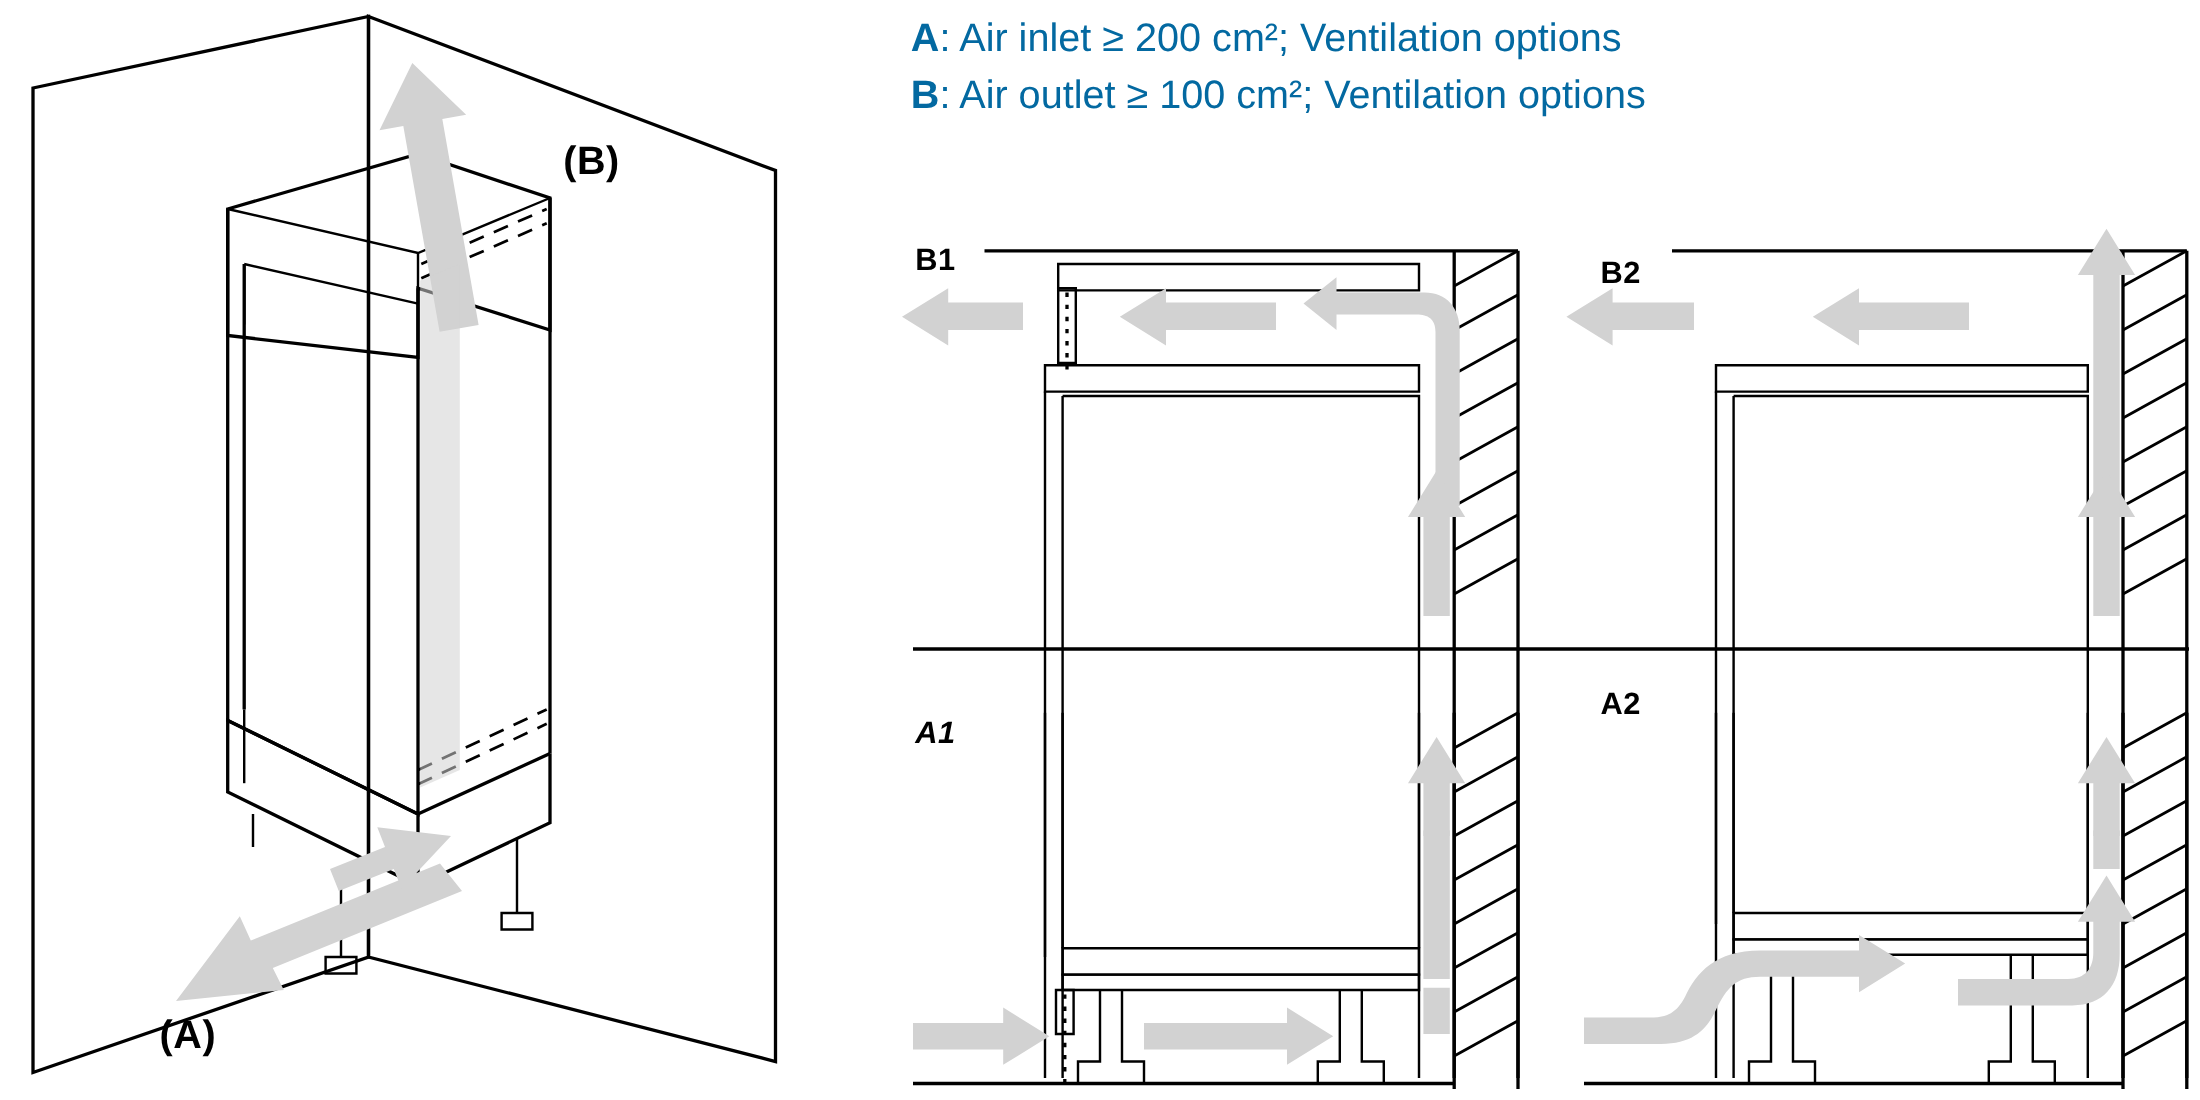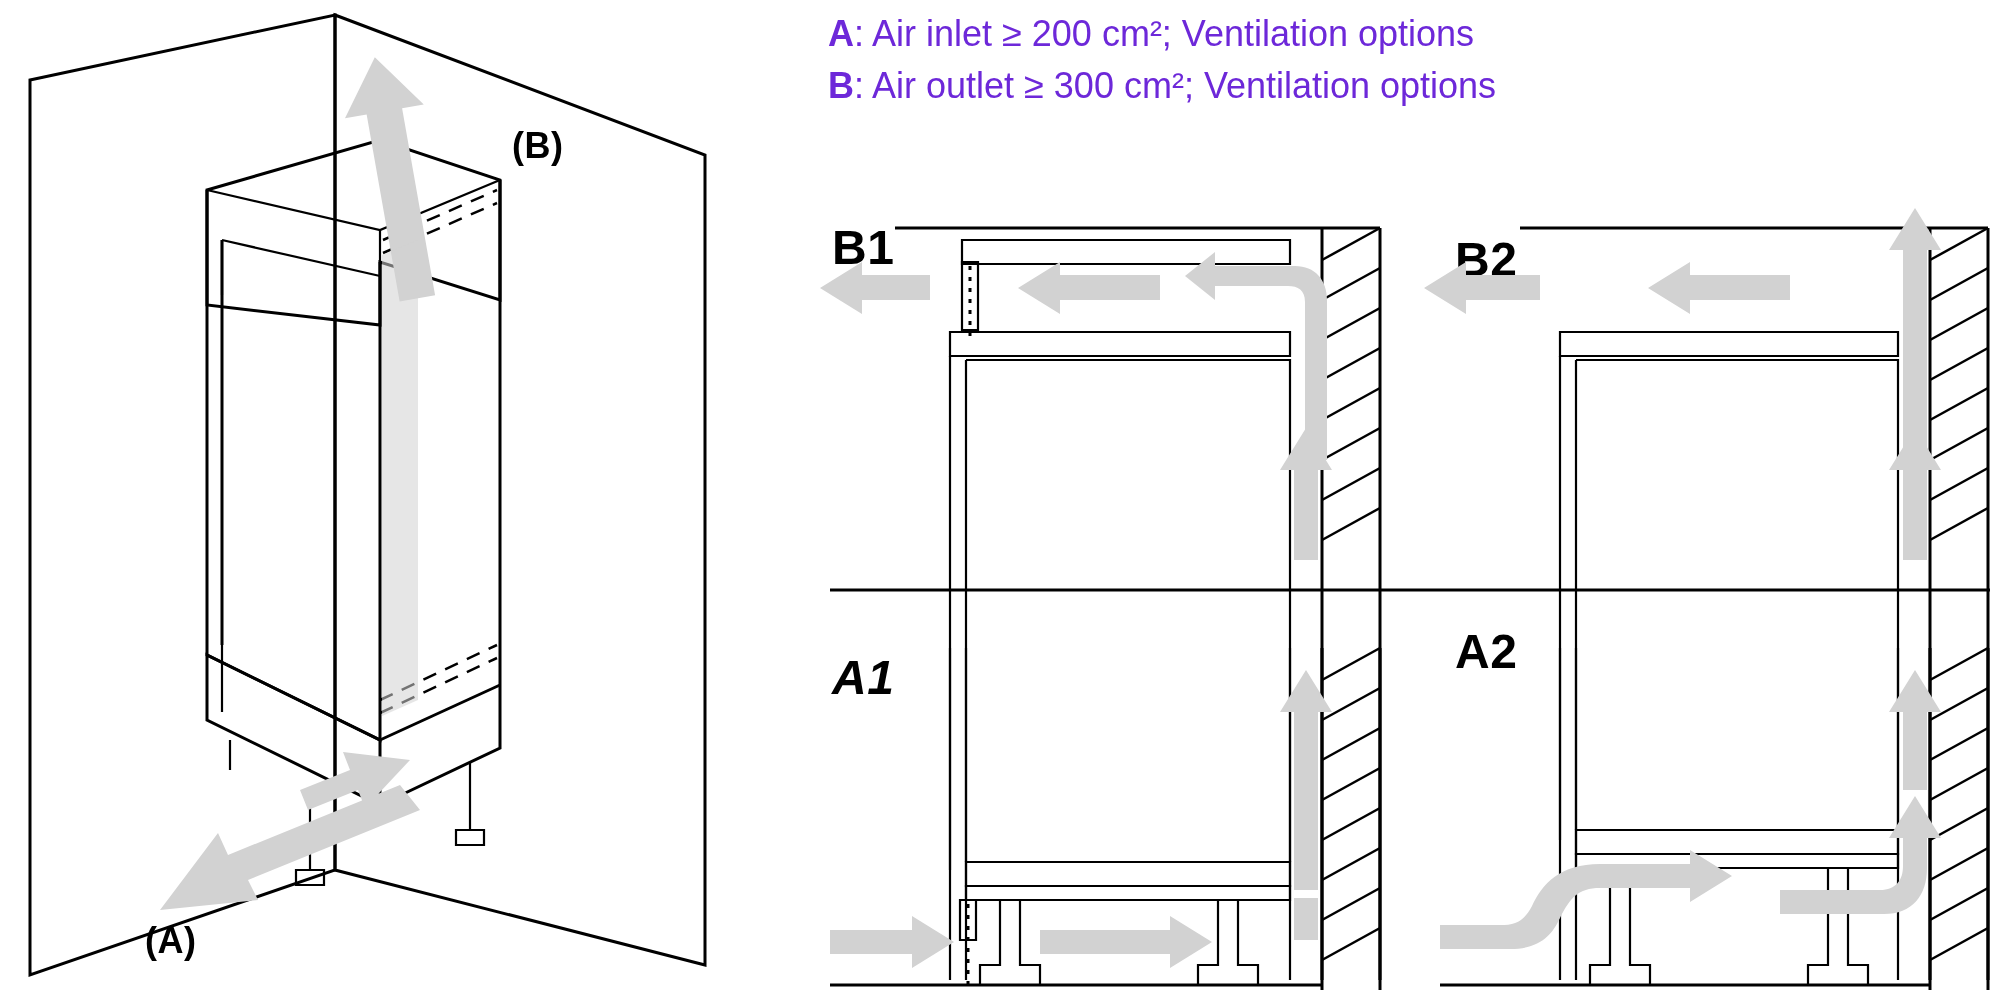--- a/index.html
+++ b/index.html
@@ -22,29 +22,29 @@
   }
   .legend {
     position: absolute;
     left: 828px;
     top: 8px;
     width: 1100px;
   }
   .legend-line {
     font-size: 36px;
     line-height: 52px;
-    color: #6d28d9;
+    color: #0369a1;
     white-space: nowrap;
   }
   .legend-key {
     font-weight: bold;
   }
   .panel-label {
     position: absolute;
-    font-size: 48px;
+    font-size: 28px;
     font-weight: bold;
     color: #000;
     letter-spacing: 0.5px;
   }
   svg.diagram {
     position: absolute;
     left: 0;
     top: 0;
   }
   .arrow { fill: #d2d2d2; }
@@ -58,21 +58,21 @@
 </head>
 <body>
 
 <div id="page">
 
   <div class="legend">
     <div class="legend-line">
       <span class="legend-key">A</span><span>: Air inlet ≥ 200 cm²; Ventilation options</span>
     </div>
     <div class="legend-line">
-      <span class="legend-key">B</span><span>: Air outlet ≥ 300 cm²; Ventilation options</span>
+      <span class="legend-key">B</span><span>: Air outlet ≥ 100 cm²; Ventilation options</span>
     </div>
   </div>
 
   <div class="panel-label" style="left:832px; top:220px;">B1</div>
   <div class="panel-label" style="left:1455px; top:220px;margin-top:12px;">B2</div>
   <div class="panel-label" style="left:832px; top:650px;font-style:italic;">A1</div>
   <div class="panel-label" style="left:1455px; top:624px;">A2</div>
 
   <div class="panel-label" style="left:512px; top:125px; font-size:36px;">(B)</div>
   <div class="panel-label" style="left:145px; top:920px; font-size:36px;">(A)</div>

